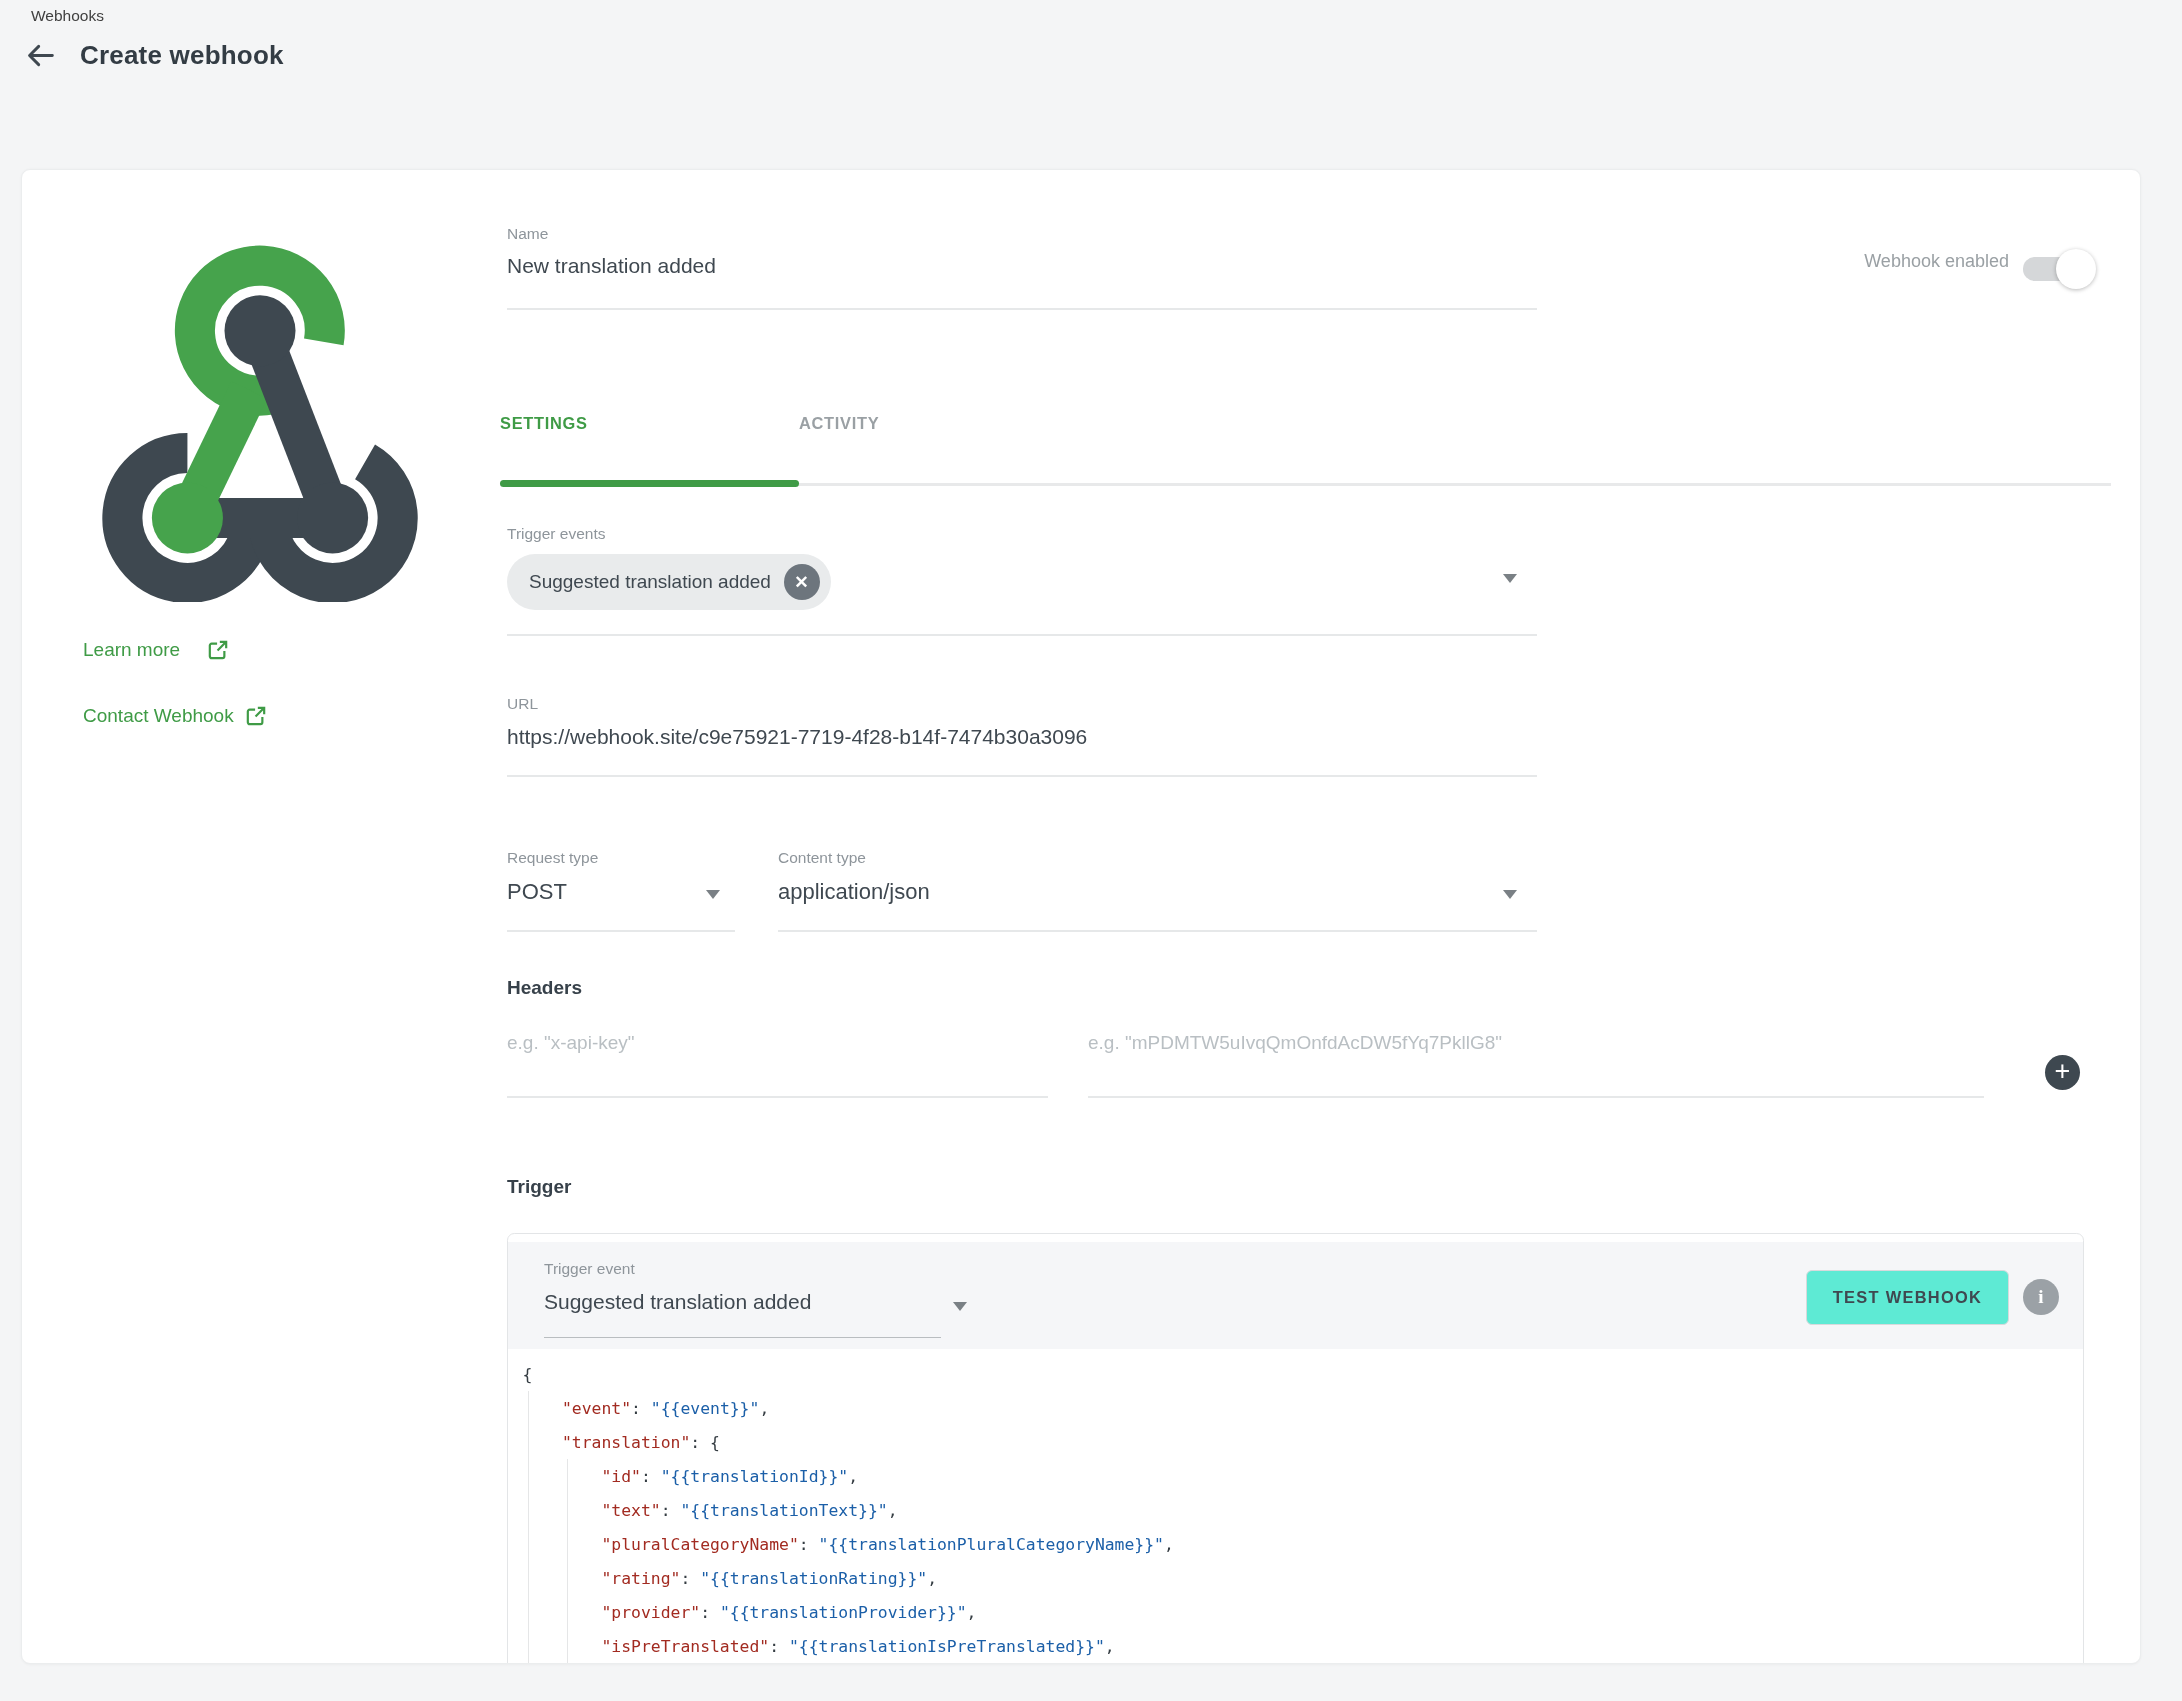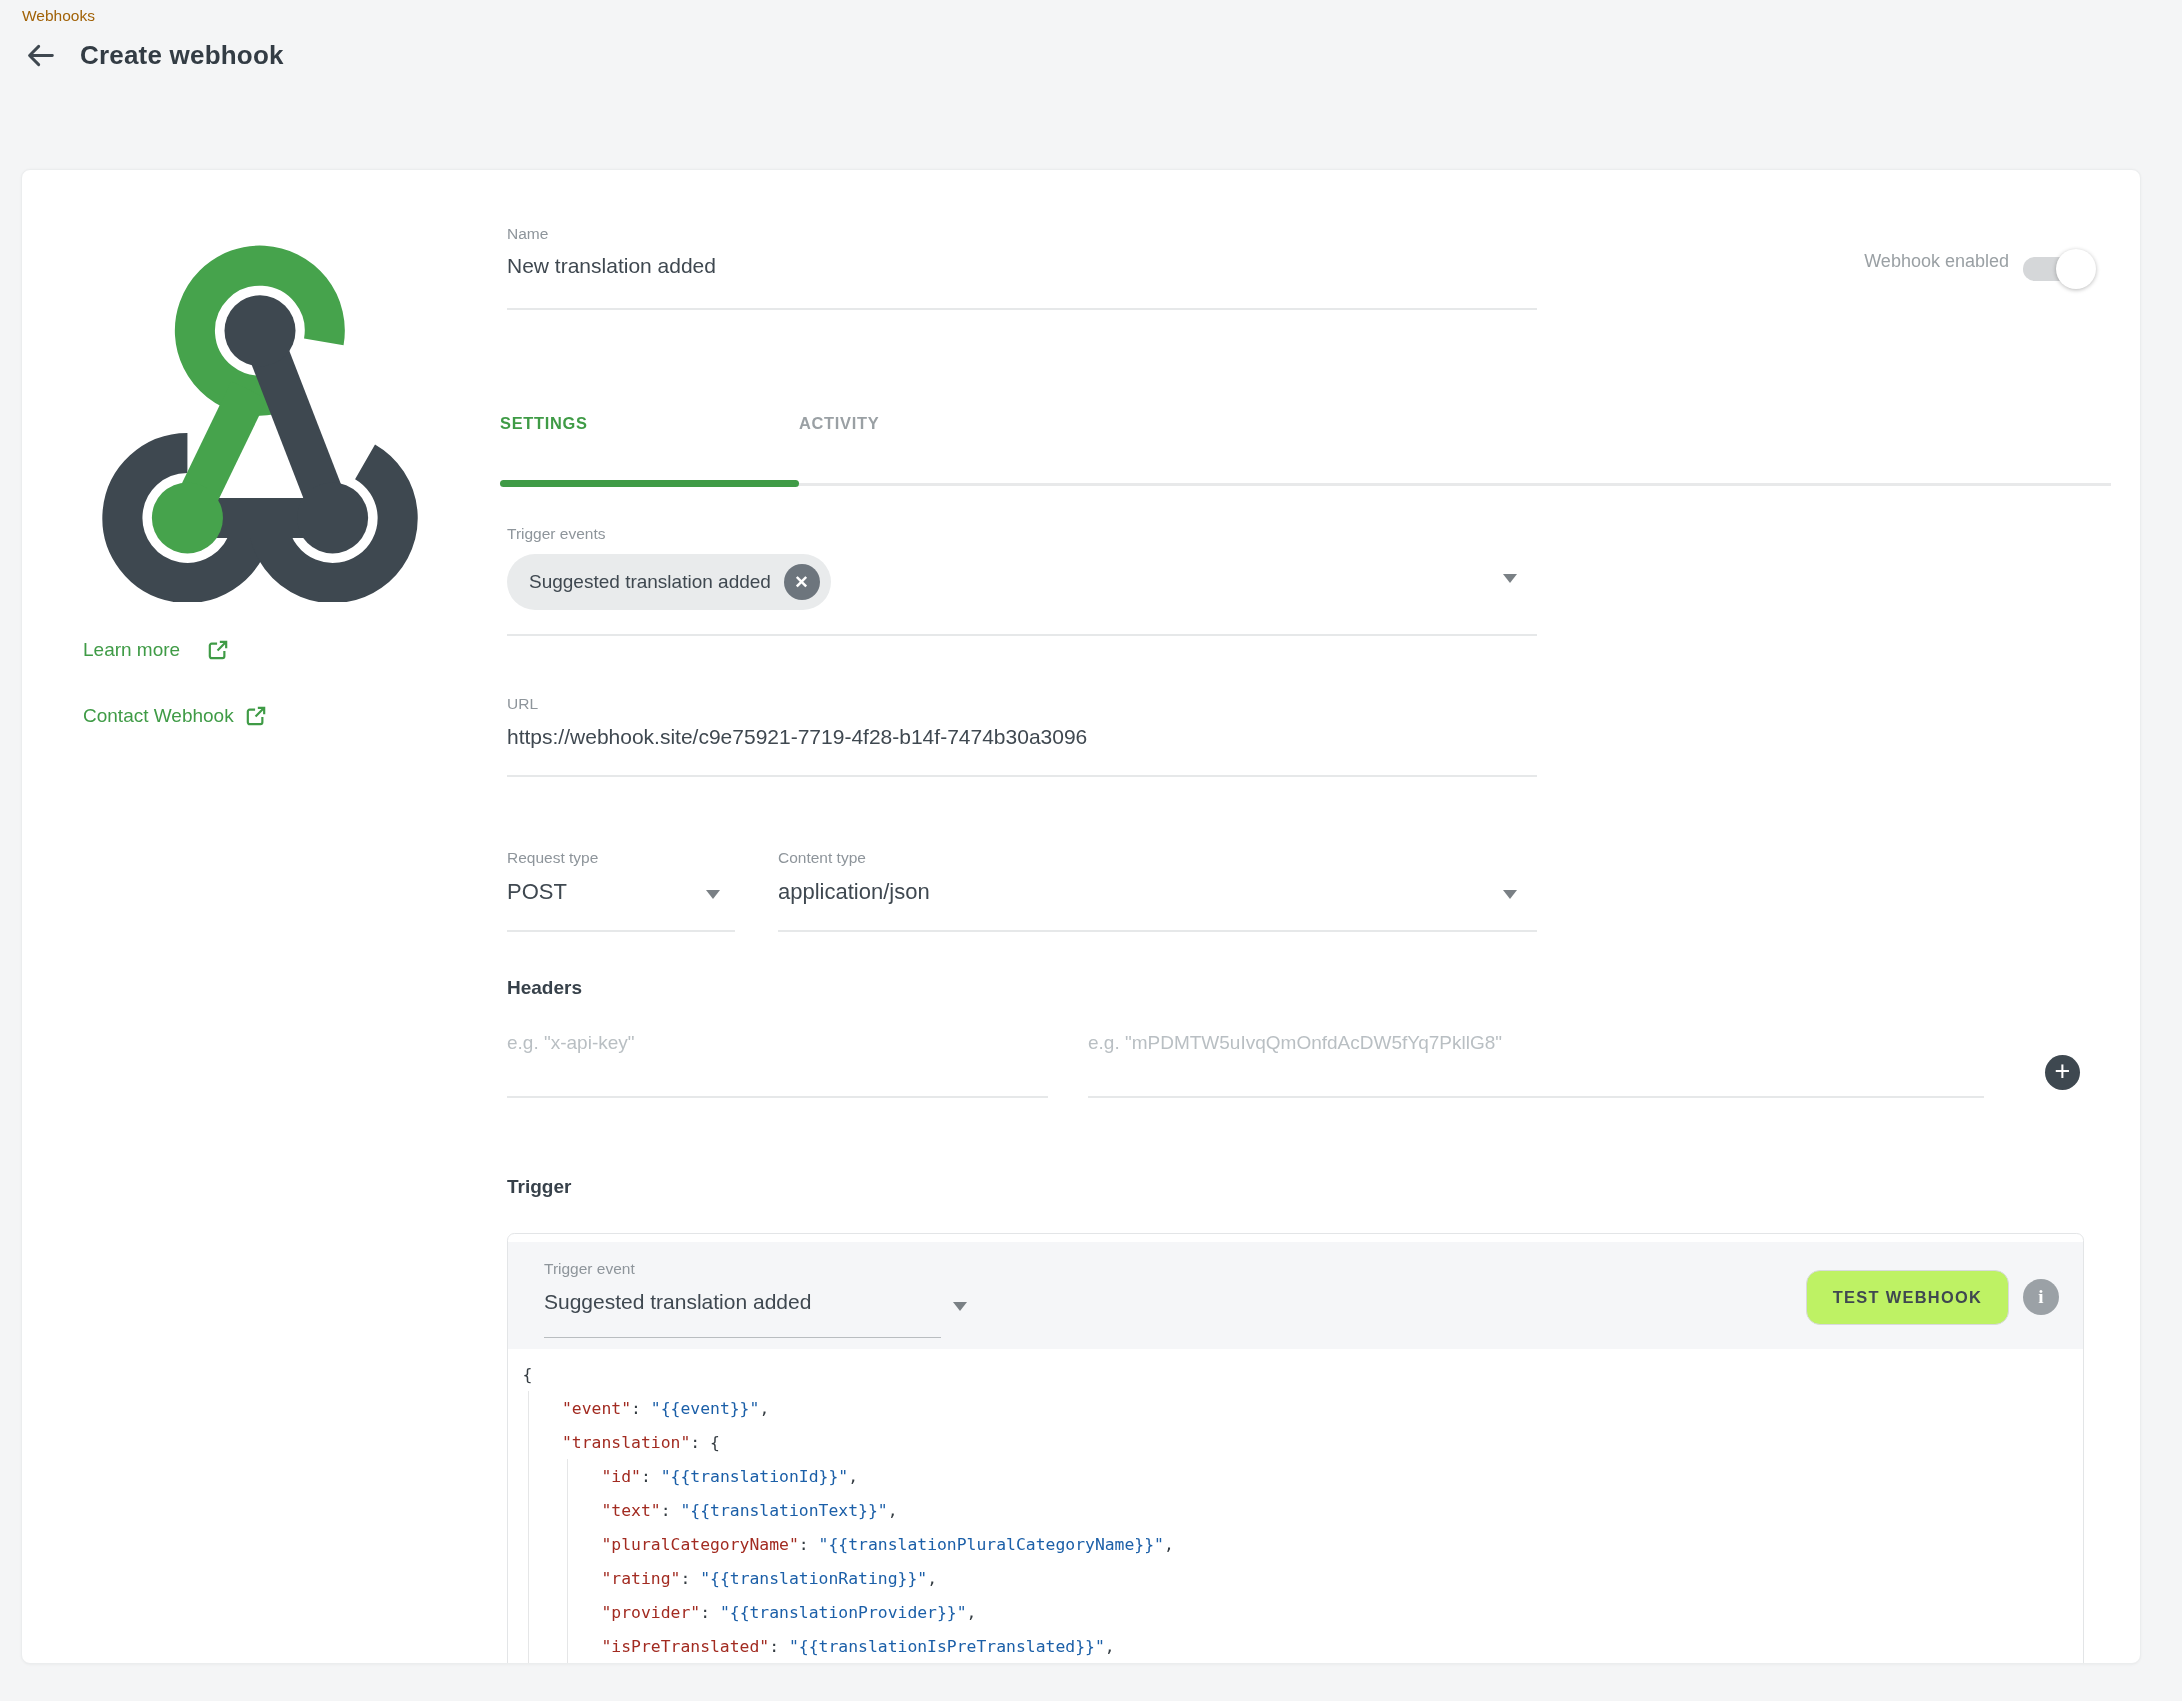--- a/index.html
+++ b/index.html
@@ -1,21 +1,21 @@
 <!DOCTYPE html>
 <html style="font-size:14.5px"><head>
 <meta charset="utf-8">
 <style>
   * { margin:0; padding:0; box-sizing:border-box; }
   html,body { background:#f4f5f6; }
   body { font-family:"Liberation Sans", sans-serif; color:#3f4850; }
   .screen { position:relative; width:2183px; height:1701px; background:#f4f5f6; overflow:hidden; }
 
   
-  .breadcrumb { position:absolute; left:22px; top:7.3px; font-size:15.5px; color:#a16207; }
+  .breadcrumb { position:absolute; left:31px; top:7.3px; font-size:15.5px; color:#404040; }
   .title-row { position:absolute; left:23px; top:38px; display:flex; align-items:center; gap:22px; }
   .back-btn { width:35px; height:35px; display:flex; align-items:center; justify-content:center; cursor:pointer; }
   .page-title { font-size:26px; font-weight:700; color:#333c44; letter-spacing:0.2px;text-align:right; }
 
   
   .card { position:absolute; left:21px; top:169px; width:2120px; height:1495px;
           background:#fff; border:0.9px solid #ebedee; border-radius:9px;
           box-shadow:0 0.9px 2.7px rgba(0,0,0,0.04); overflow:hidden; }
 
   
@@ -59,22 +59,22 @@
   .hdr-input::placeholder { color:#b9bfc3; }
   .round-btn { position:absolute; border-radius:50%; display:flex; align-items:center;
                justify-content:center; cursor:pointer; }
   .add-btn { width:35px; height:35px; background:#3e4850; color:#fff; font-size:27px; font-weight:400; line-height:0; }
 
   
   .payload-panel { position:absolute; left:485px; top:1063px; width:1577px; height:700px;
                    background:#fff; border:0.9px solid #e3e5e7; border-radius:7.3px; overflow:hidden; }
   .payload-header { position:absolute; left:0; top:8px; right:0; height:114px; background:#f5f6f8;
                     border-bottom:0.9px solid #e3e5e7; }
-  .test-btn { position:absolute; left:1298px; top:28px; width:203px; height:55px; background:#bef264;
-              border:0.9px solid #d8dadc; border-radius:14px; font-size:16.4px; font-weight:700;
+  .test-btn { position:absolute; left:1298px; top:28px; width:203px; height:55px; background:#5eead4;
+              border:0.9px solid #d8dadc; border-radius:6px; font-size:16.4px; font-weight:700;
               letter-spacing:1.3px; color:#3f4850; display:flex; align-items:center; justify-content:center;
               cursor:pointer; font-family:"Liberation Sans", sans-serif; }
   .info-btn { left:1515px; top:37px; width:36px; height:36px; background:#9ba1a6; color:#fff;
               font-size:19px; font-weight:700; font-family:"Liberation Serif", serif; }
 
   
   .code-area { position:absolute; left:0; top:115px; right:0; bottom:0; background:#fff;
                font-family:"DejaVu Sans Mono", monospace; font-size:16.4px; padding:9px 14.5px 0 14.5px; }
   .code-line { height:34px; line-height:34px; white-space:pre; }
   .code-line span { white-space:pre; }

